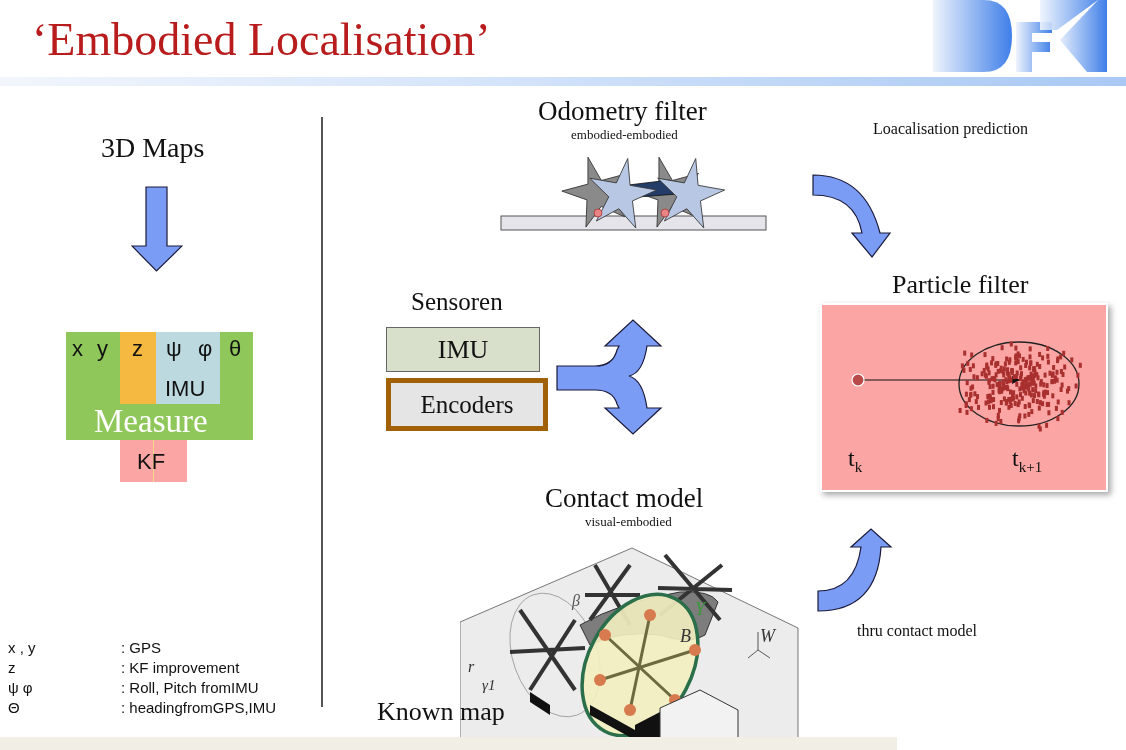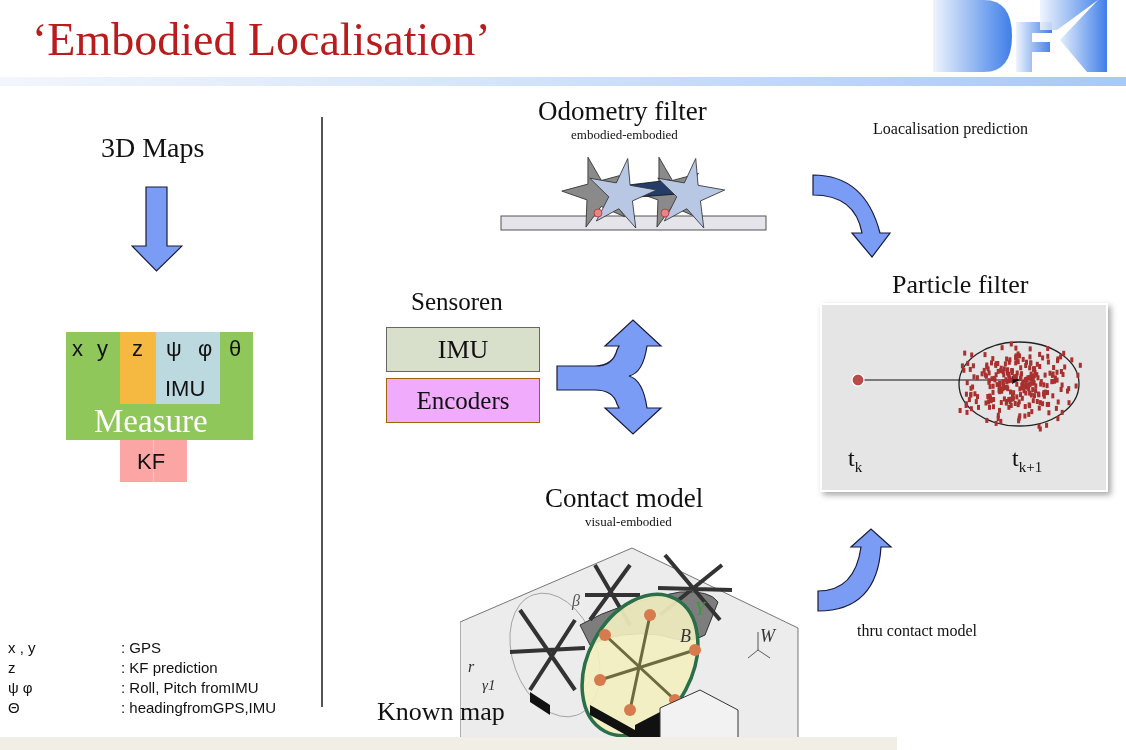--- a/index.html
+++ b/index.html
@@ -43,38 +43,38 @@
 
   #sens-title { left: 411px; top: 288px; font-size: 25px; white-space: nowrap; }
   #imu-box {
     left: 386px; top: 327px; width: 152px; height: 43px;
     background: #d8e0cc; border: 1px solid #666;
     display: flex; align-items: center; justify-content: center;
     font-size: 26px;
   }
   #enc-box {
     left: 386px; top: 378px; width: 152px; height: 43px;
-    background: #f0abfc; border: 1px solid #a16207;
+    background: #e5e5e5; border: 5px solid #a16207;
     display: flex; align-items: center; justify-content: center;
     font-size: 25px;
   }
   #split-arrow { left: 555px; top: 318px; }
 
   #contact-title { left: 545px; top: 483px; font-size: 27px; white-space: nowrap; }
   #contact-sub { left: 585px; top: 514px; font-size: 13px; white-space: nowrap; }
   #robot-graphic { left: 460px; top: 540px; }
   #known-map { left: 377px; top: 697px; font-size: 26px; white-space: nowrap; z-index: 3; text-align: right; }
 
   
   #note1 { left: 873px; top: 118px; font-size: 16px; line-height: 22px; white-space: nowrap; }
   #curve-down { left: 810px; top: 173px; }
   #pf-title { left: 892px; top: 270px; font-size: 26px; white-space: nowrap; }
   #pf-box {
     left: 820px; top: 303px; width: 284px; height: 185px;
-    background: #e5e5e5; border: 2px solid #fff;
+    background: #fca5a5; border: 2px solid #fff;
     box-shadow: 3px 3px 6px rgba(0,0,0,0.35);
   }
   #curve-up { left: 815px; top: 527px; }
   #note2 { left: 857px; top: 620px; font-size: 16px; line-height: 22px; white-space: nowrap; }
 
   #bottom-bar { left: 0; top: 737px; width: 897px; height: 13px; background: #f1efe5; }
 </style>
 </head>
 <body>
 
@@ -125,21 +125,21 @@
 
 <div id="divider" class="abs"></div>
 
 <div id="legend" class="abs">
   <div class="leg-row">
     <span class="leg-sym">x , y</span>
     <span class="leg-desc">: GPS</span>
   </div>
   <div class="leg-row">
     <span class="leg-sym">z</span>
-    <span class="leg-desc">: KF prediction</span>
+    <span class="leg-desc">: KF improvement</span>
   </div>
   <div class="leg-row">
     <span class="leg-sym">ψ  φ</span>
     <span class="leg-desc">: Roll, Pitch fromIMU</span>
   </div>
   <div class="leg-row">
     <span class="leg-sym">Θ</span>
     <span class="leg-desc">: headingfromGPS,IMU</span>
   </div>
 </div>

